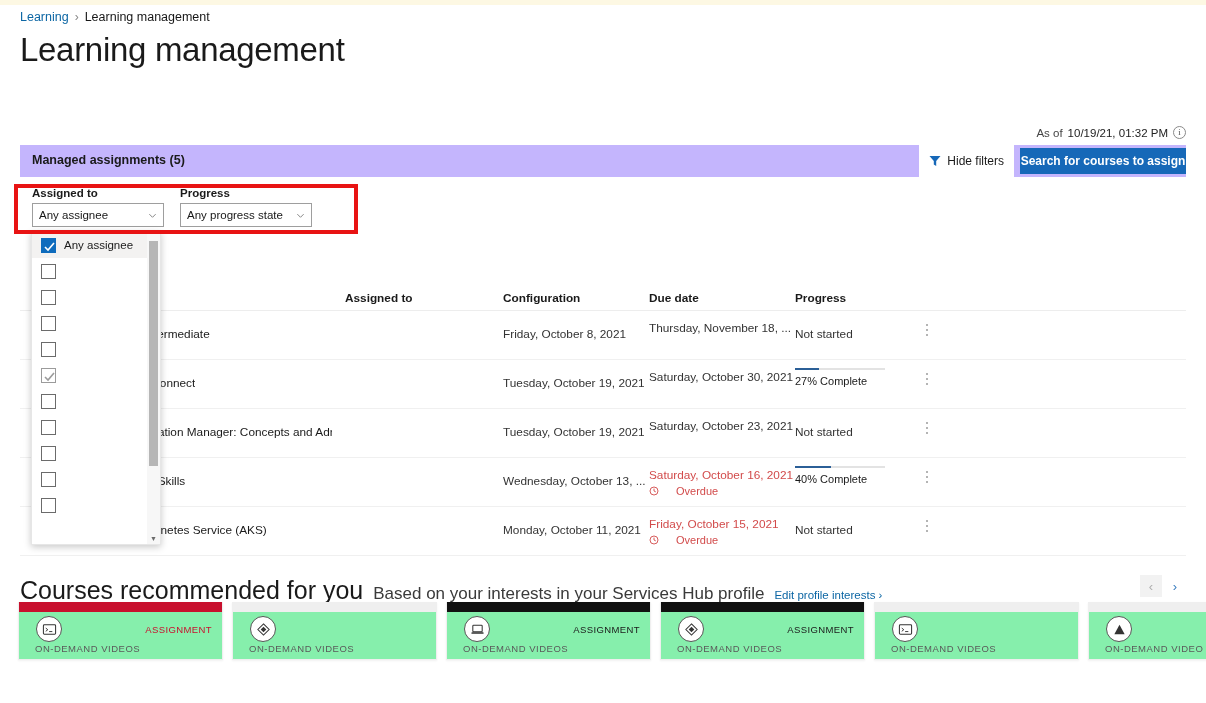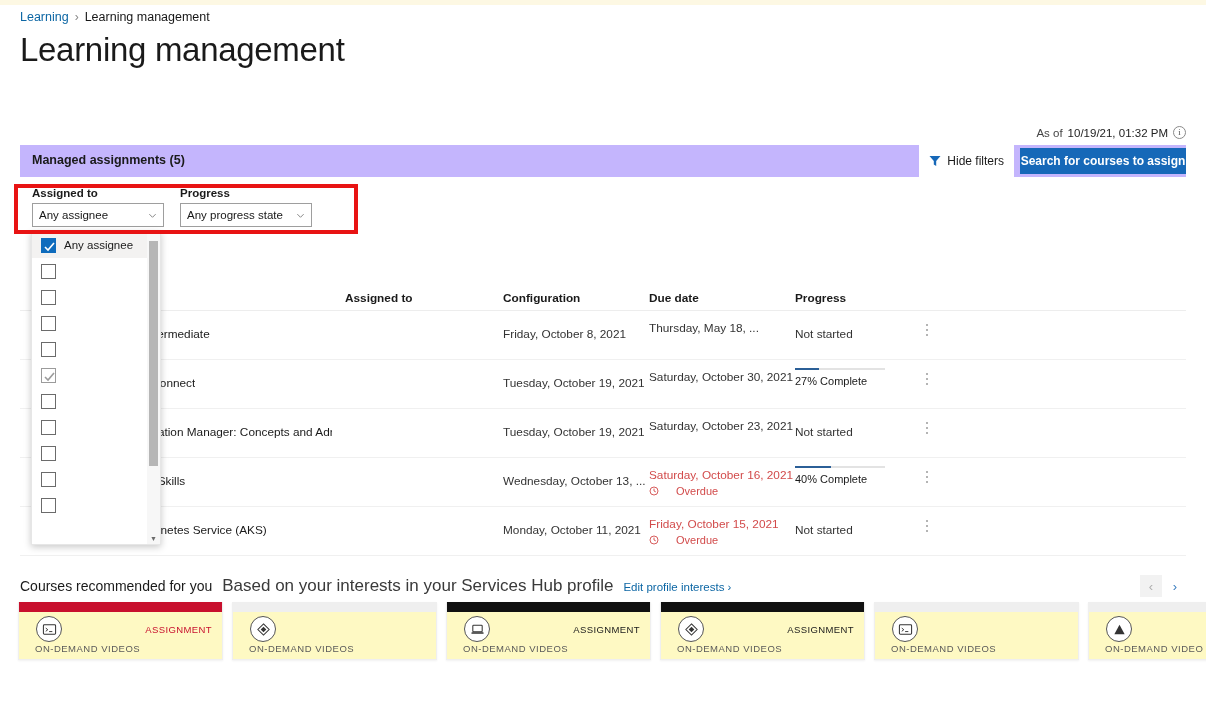--- a/index.html
+++ b/index.html
@@ -167,35 +167,35 @@
   .lb-thumb {
     position:absolute; left:2px; top:9px; width:9px; height:225px; background:#b6b6b6;
   }
   .lb-arrow-down {
     position:absolute; left:0; bottom:2px; width:13px; height:12px;
     display:flex; align-items:center; justify-content:center; color:#6b6b6b; font-size:7px;
   }
 
   
   .rec-head { position:absolute; left:20px; top:576px; display:flex; align-items:baseline; gap:10px; }
-  .rec-title { font-size:14px; color:#1a1a1a; }
+  .rec-title { font-size:25px; color:#1a1a1a; }
   .rec-sub { font-size:17px; color:#3a3a3a; }
   .rec-link { font-size:11.5px; color:#0c66a4; cursor:pointer; }
 
   .carousel-nav { position:absolute; right:20px; top:575px; display:flex; gap:2px; }
   .nav-btn {
     width:22px; height:22px; display:flex; align-items:center; justify-content:center;
     font-size:13px; cursor:pointer;
   }
   .nav-prev { background:#f2f2f2; color:#aeaeae; }
   .nav-next { background:#ffffff; color:#3a7ebf; }
 
   .cards { position:absolute; left:18px; top:602px; display:flex; gap:9px; }
   .card {
-    width:205px; height:58px; background:#fef9c3;
+    width:205px; height:58px; background:#86efac;
     border:1px solid #efefef; border-top:0; position:relative; overflow:hidden;
     box-shadow:0 1px 2px rgba(0,0,0,0.06); cursor:pointer;text-decoration:underline;
   }
   .card-bar { height:10px; width:100%; }
   .card-icon {
     position:absolute; left:17px; top:14px; width:26px; height:26px;
     border:1px solid #555; border-radius:50%; background:#fff;
     display:flex; align-items:center; justify-content:center;
   }
   .card-tag {
@@ -269,21 +269,21 @@
       <span class="th col-assigneddate">Configuration</span>
       <span class="th col-duedate">Due date</span>
       <span class="th col-progress">Progress</span>
     </div>
     <div id="rows-host">
         <div class="trow">
           <span class="cell c-course">Azure Fundamentals Intermediate</span>
           <span class="cell c-asgto"></span>
           <span class="cell c-asgdate">Friday, October 8, 2021</span>
           <span class="cell c-duedate">
-            <div class="duedate-normal">Thursday, May 18, ...</div>
+            <div class="duedate-normal">Thursday, November 18, ...</div>
           </span>
           <span class="cell c-prog">Not started</span>
           <div class="cell c-kebab">
             <span class="kdot"></span>
             <span class="kdot"></span>
             <span class="kdot"></span>
           </div>
         </div>
         <div class="trow">
           <span class="cell c-course">Azure Active Directory Connect</span>

